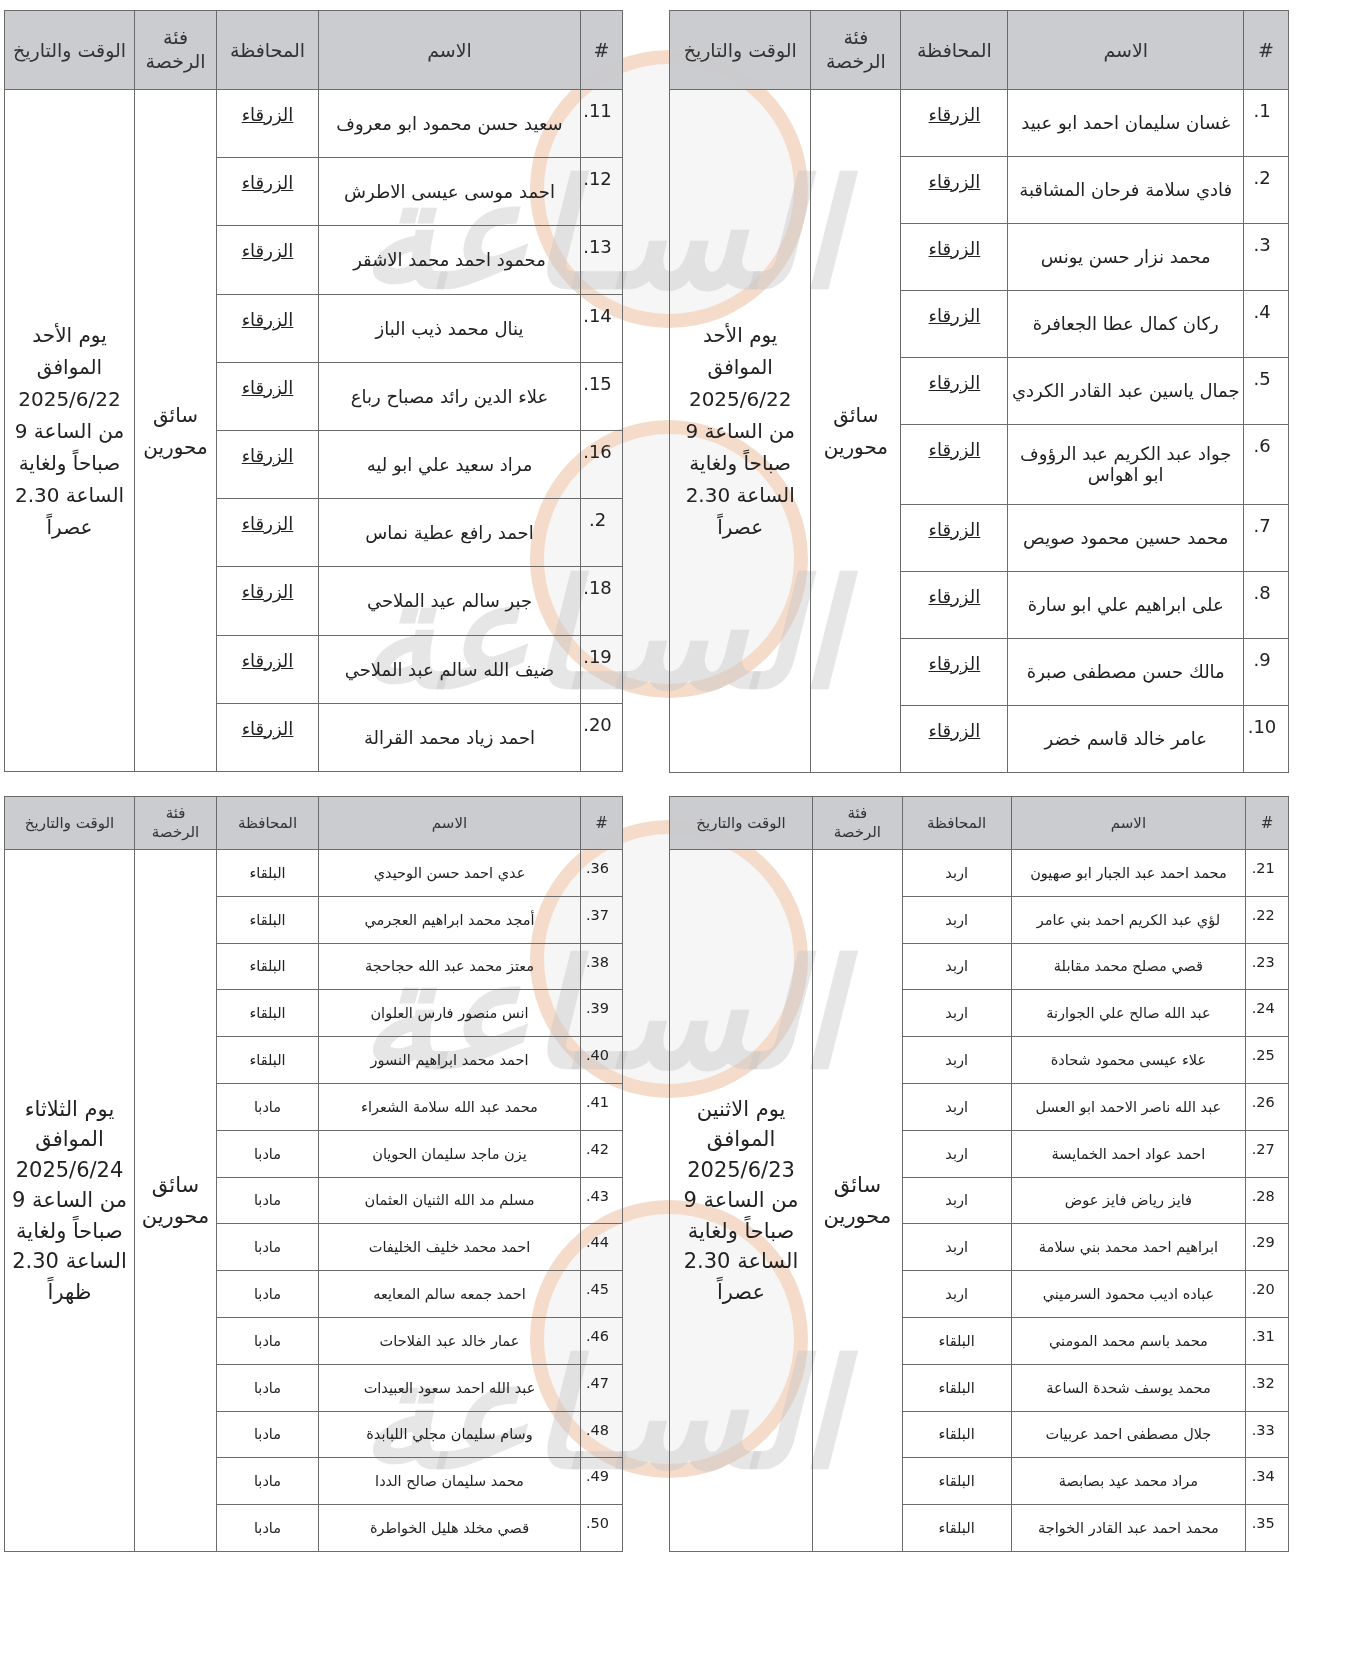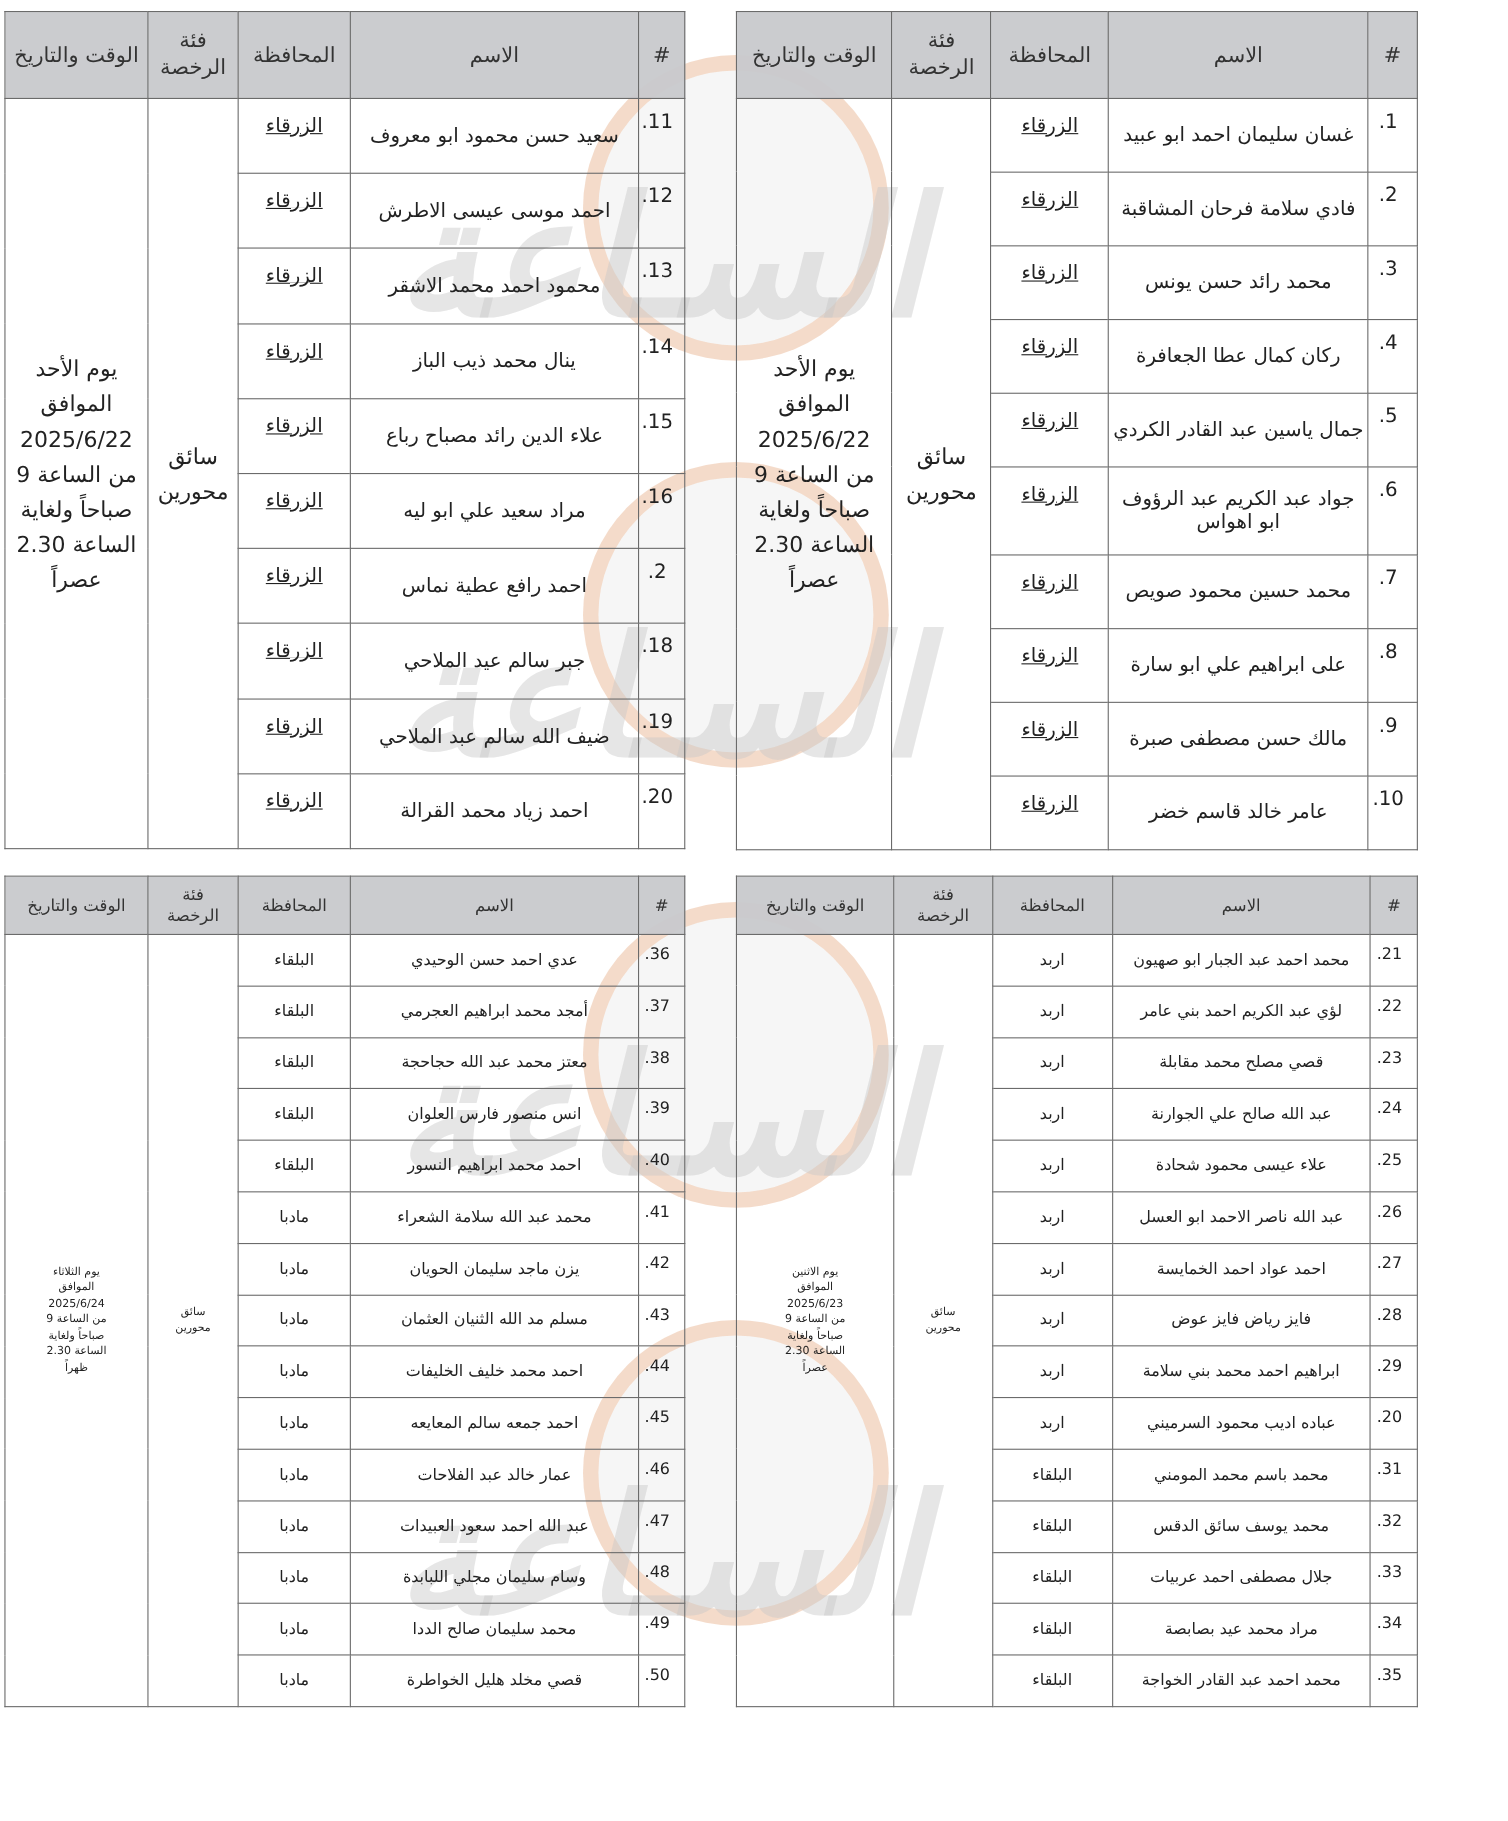--- a/index.html
+++ b/index.html
@@ -30,21 +30,21 @@
   }
   table.top th { font-size: 19px; height: 78px; }
   table.top td { font-size: 18px; }
   table.bot th { font-size: 15px; height: 52px; }
   table.bot td { font-size: 14.5px; }
   td.num { text-align: left; padding-right: 8px !important; vertical-align: top; padding-top: 10px !important; }
   table.top td.gov { vertical-align: top; padding-top: 14px !important; text-decoration: underline; }
   td.name { vertical-align: middle; }
   td.merged { vertical-align: middle; line-height: 1.6; white-space: pre-line; }
   table.top td.merged { font-size: 20px; margin-top: 31px; }
-  table.bot td.merged { font-size: 10px; line-height: 1.45; text-align: center; }
+  table.bot td.merged { font-size: 21px; line-height: 1.45; text-align: center; }
   .hdr-two { white-space: pre-line; line-height: 1.25; }
 </style>
 </head>
 <body>
 
 <div class="watermark wm-clock" style="left:530px; top:50px;"></div>
 <div class="watermark wm-clock" style="left:530px; top:420px;"></div>
 <div class="watermark wm-clock" style="left:530px; top:820px;"></div>
 <div class="watermark wm-clock" style="left:530px; top:1200px;"></div>
 <div class="watermark wm-text" style="left:360px; top:160px;">السـاعة</div>
@@ -85,21 +85,21 @@
 الساعة 2.30
 عصراً</td>
       </tr>
       <tr>
         <td class="num">2.</td>
         <td class="name">فادي سلامة فرحان المشاقبة</td>
         <td class="gov">الزرقاء</td>
       </tr>
       <tr>
         <td class="num">3.</td>
-        <td class="name">محمد رائد حسن يونس</td>
+        <td class="name">محمد نزار حسن يونس</td>
         <td class="gov">الزرقاء</td>
       </tr>
       <tr>
         <td class="num">4.</td>
         <td class="name">ركان كمال عطا الجعافرة</td>
         <td class="gov">الزرقاء</td>
       </tr>
       <tr>
         <td class="num">5.</td>
         <td class="name">جمال ياسين عبد القادر الكردي</td>
@@ -292,21 +292,21 @@
         <td class="name">عباده اديب محمود السرميني</td>
         <td class="gov">اربد</td>
       </tr>
       <tr>
         <td class="num">31.</td>
         <td class="name">محمد باسم محمد المومني</td>
         <td class="gov">البلقاء</td>
       </tr>
       <tr>
         <td class="num">32.</td>
-        <td class="name">محمد يوسف سائق الدقس</td>
+        <td class="name">محمد يوسف شحدة الساعة</td>
         <td class="gov">البلقاء</td>
       </tr>
       <tr>
         <td class="num">33.</td>
         <td class="name">جلال مصطفى احمد عربيات</td>
         <td class="gov">البلقاء</td>
       </tr>
       <tr>
         <td class="num">34.</td>
         <td class="name">مراد محمد عيد بصابصة</td>

